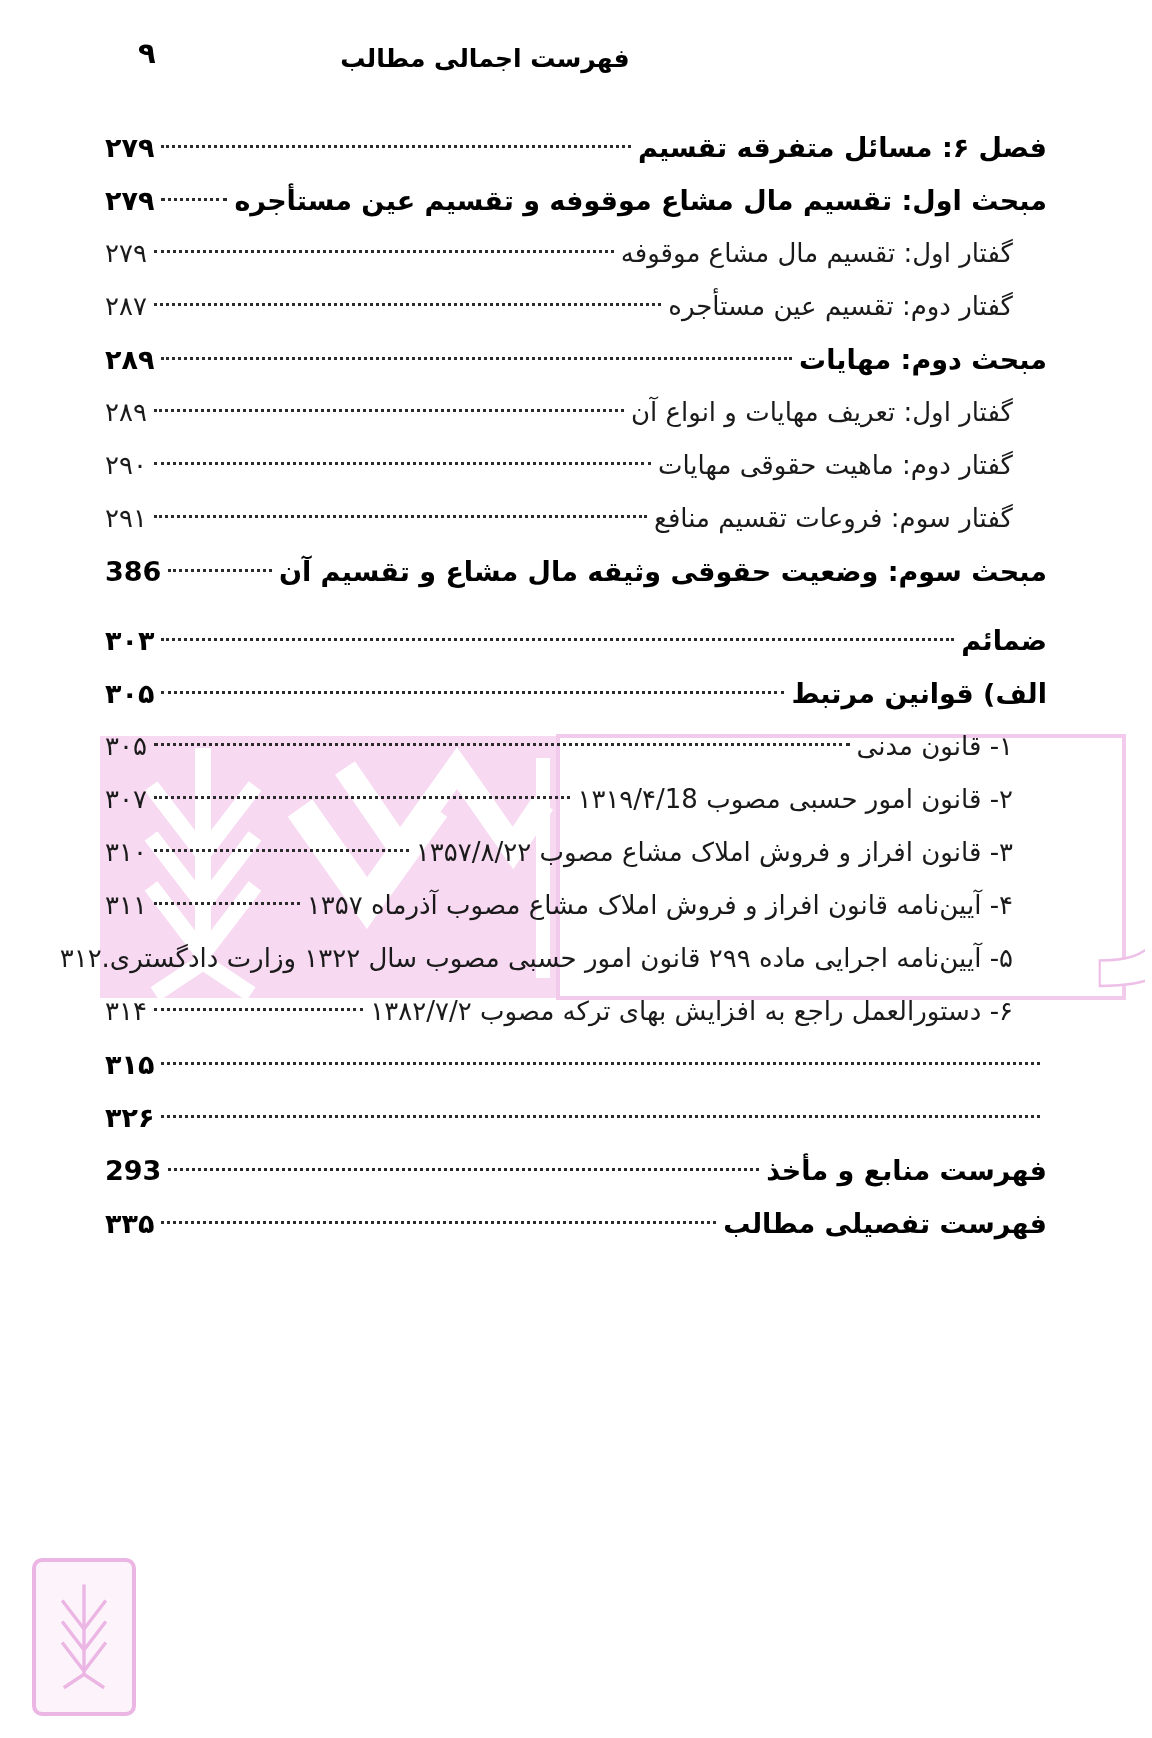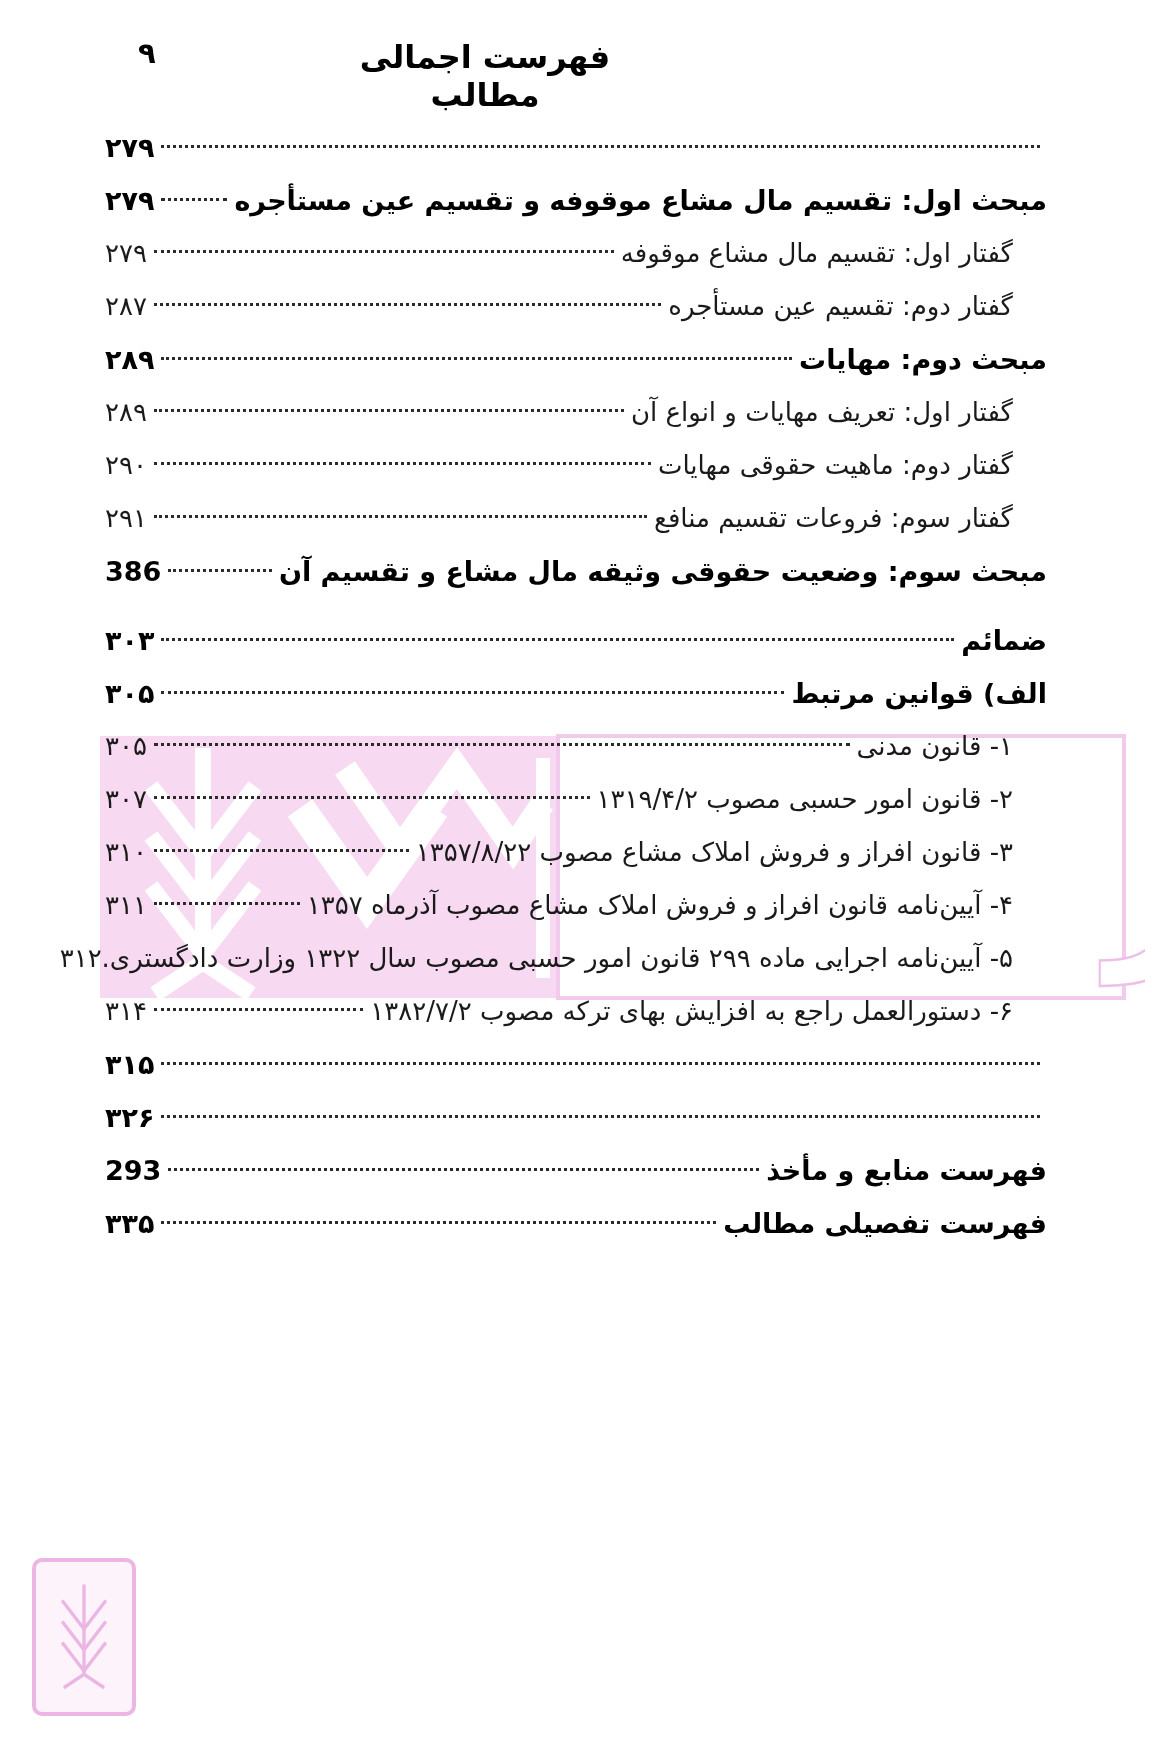--- a/index.html
+++ b/index.html
@@ -11,22 +11,22 @@
     color:#141414;
     overflow:hidden;
   }
   
   .page-header{position:absolute;top:36px;left:0;width:100%;height:50px;}
   .page-num{
     position:absolute;left:138px;top:0;
     font-size:29px;font-weight:700;color:#000;
   }
   .page-header-title{
-    position:absolute;left:320px;top:2px;width:330px;
-    text-align:center;font-size:32px;font-weight:700;color:#000;
+    position:absolute;left:320px;top:8px;width:330px;
+    text-align:center;font-size:25px;font-weight:700;color:#000;
     direction:rtl;
   }
   
   .watermark-center{
     position:absolute;left:95px;top:698px;width:1050px;height:322px;
     pointer-events:none;
   }
   
   .watermark-stamp{
     position:absolute;left:30px;top:1556px;width:108px;height:162px;
@@ -98,20 +98,21 @@
       <path d="M 0,-12 L -52,-80 M 0,-12 L 52,-80"></path>
       <path d="M 0,38 L -52,-30 M 0,38 L 52,-30"></path>
       <path d="M 0,88 L -52,20 M 0,88 L 52,20"></path>
       <path d="M -48,128 L 0,96 L 48,128"></path>
     </g>
   </svg>
 </div>
 
 <div class="toc">
     <div class="toc-row b">
+    <span class="label">فصل ۶: مسائل متفرقه تقسیم</span>
     <span class="leader"></span>
     <span class="pg">۲۷۹</span>
   </div>
     <div class="toc-row b">
     <span class="label">مبحث اول: تقسیم مال مشاع موقوفه و تقسیم عین مستأجره</span>
     <span class="leader"></span>
     <span class="pg">۲۷۹</span>
   </div>
     <div class="toc-row indent">
     <span class="label">گفتار اول: تقسیم مال مشاع موقوفه</span>
@@ -157,21 +158,21 @@
     <span class="label">الف) قوانین مرتبط</span>
     <span class="leader"></span>
     <span class="pg">۳۰۵</span>
   </div>
     <div class="toc-row indent">
     <span class="label">۱- قانون مدنی </span>
     <span class="leader"></span>
     <span class="pg">۳۰۵</span>
   </div>
     <div class="toc-row indent">
-    <span class="label">۲- قانون امور حسبی مصوب ۱۳۱۹/۴/۲ </span>
+    <span class="label">۲- قانون امور حسبی مصوب ۱۳۱۹/۴/18 </span>
     <span class="leader"></span>
     <span class="pg">۳۰۷</span>
   </div>
     <div class="toc-row indent">
     <span class="label">۳- قانون افراز و فروش املاک مشاع مصوب ۱۳۵۷/۸/۲۲ </span>
     <span class="leader"></span>
     <span class="pg">۳۱۰</span>
   </div>
     <div class="toc-row indent">
     <span class="label">۴- آیین‌نامه قانون افراز و فروش املاک مشاع مصوب آذرماه ۱۳۵۷ </span>

